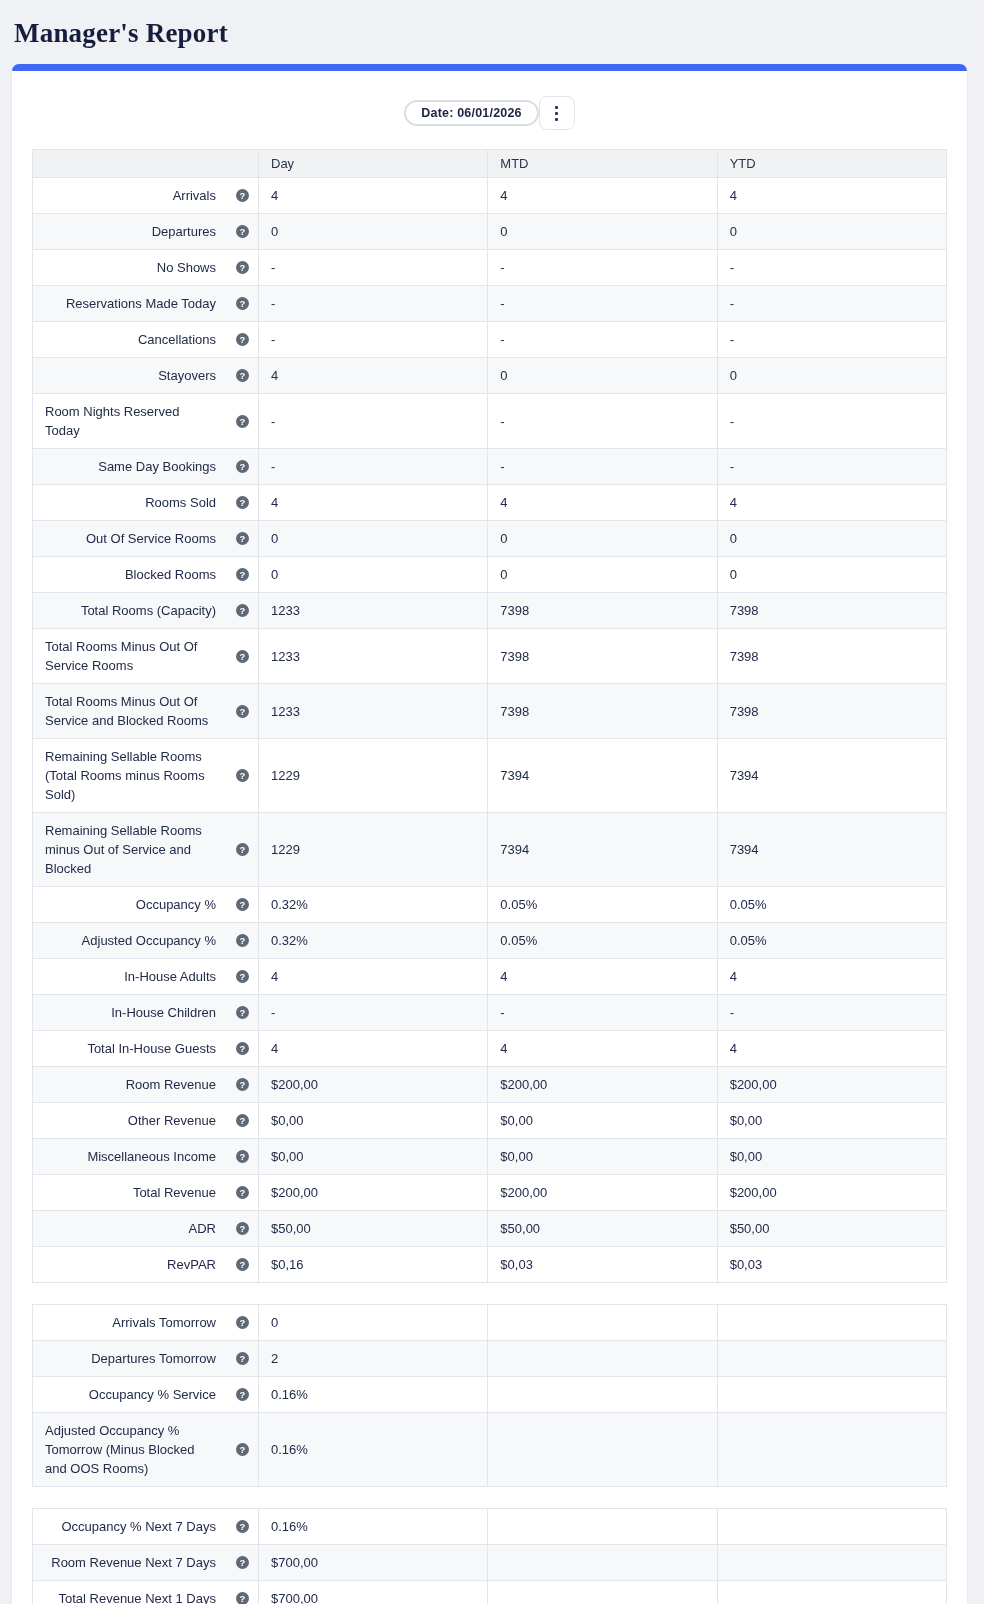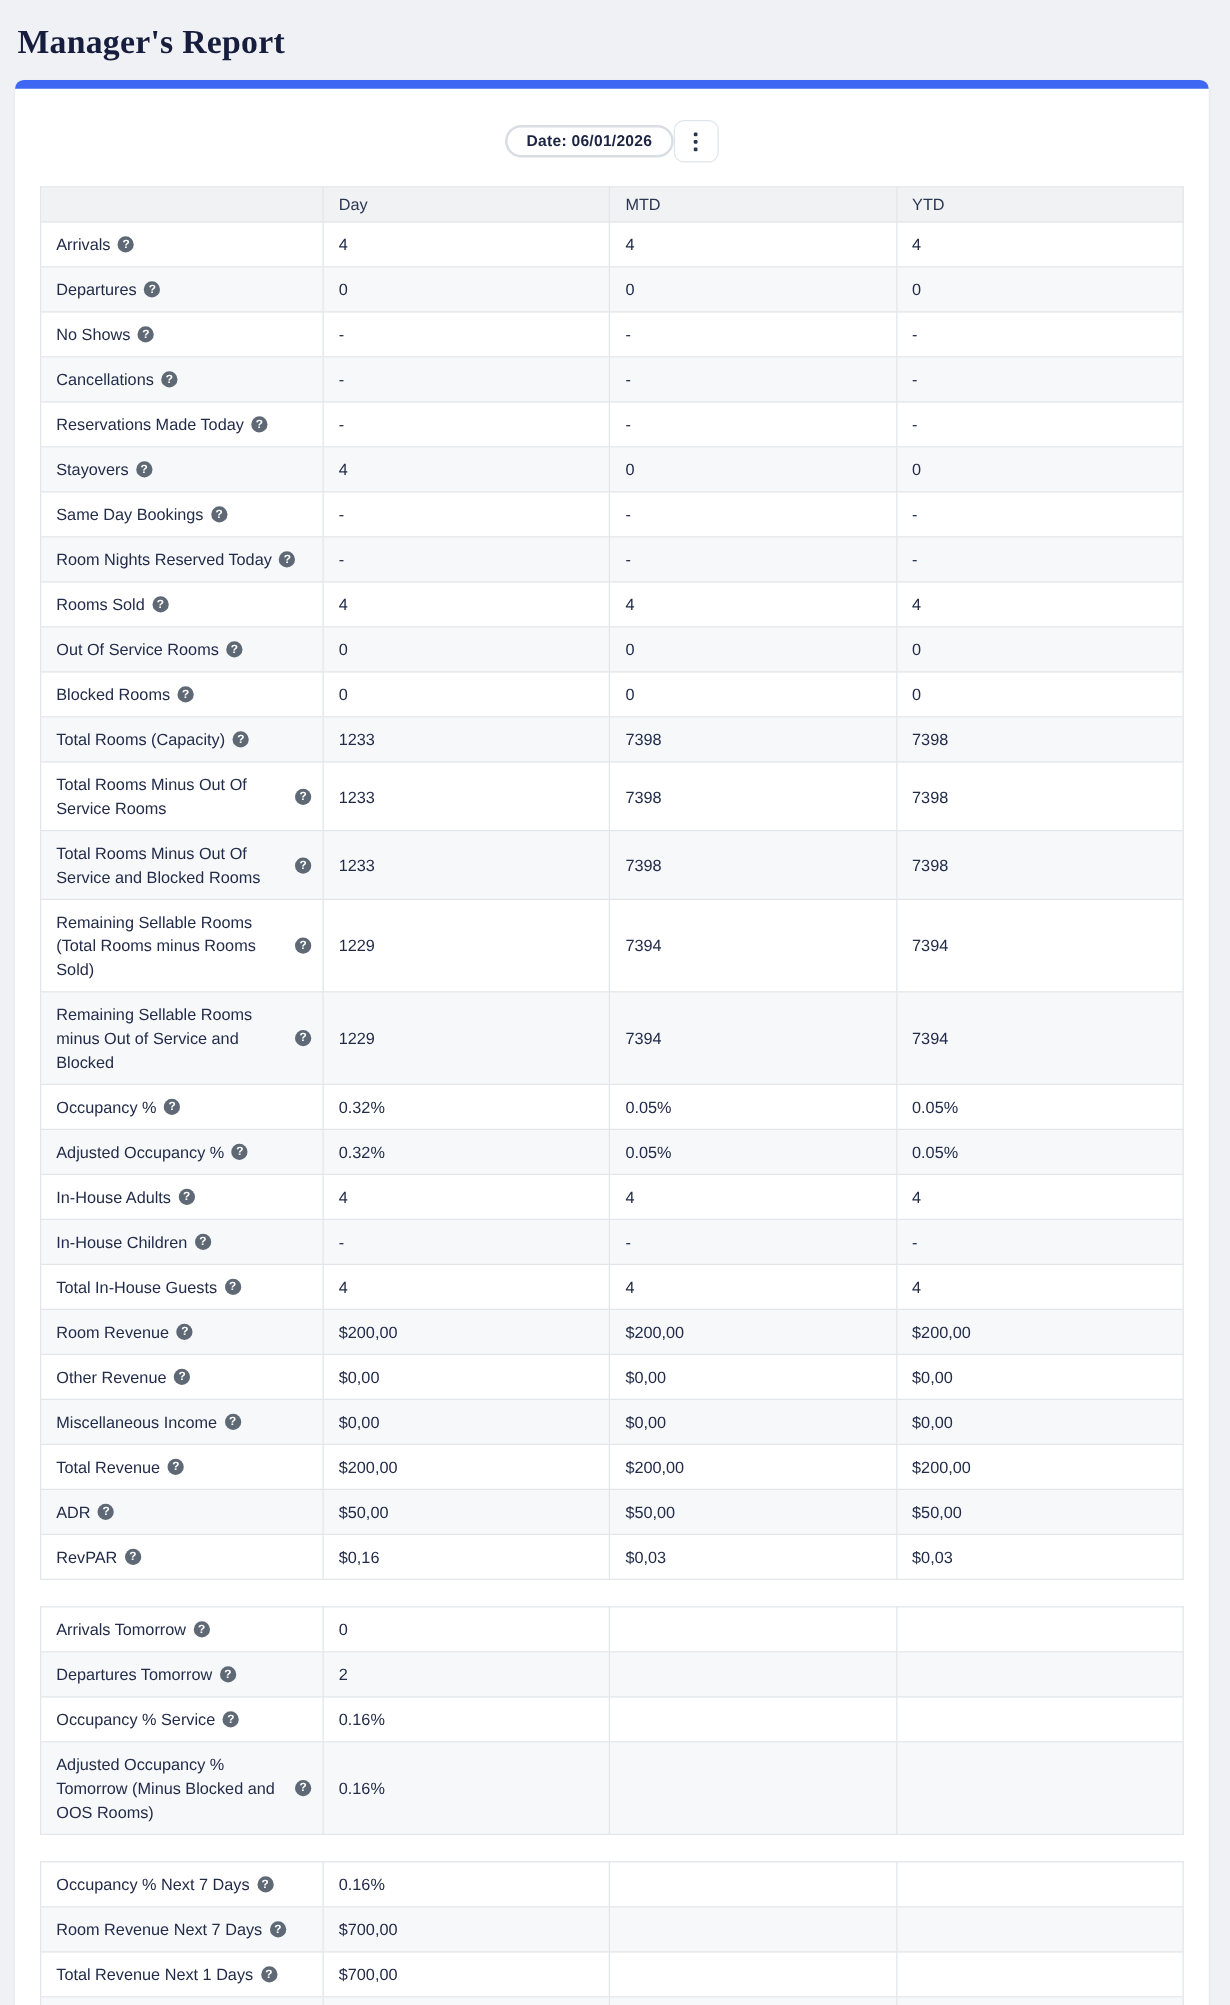--- a/index.html
+++ b/index.html
@@ -94,22 +94,22 @@
     color: #2a3550;
   }
   td { padding: 8px 12px; line-height: 19px; height: 35px; }
   tbody tr:nth-child(even) td { background: #f7f8fa; }
   td.label-cell {
     padding: 8px 6px 8px 12px;
   }
   .label-wrap {
     display: flex;
     align-items: center;
-    justify-content: flex-start;
-    gap: 6px;
+    justify-content: flex-end;
+    gap: 20px;
   }
   .label-text { flex: 0 1 auto; }
   .help-icon {
     flex: 0 0 auto;
     width: 13px; height: 13px;
     border-radius: 50%;
     background: #5f6975;
     color: #ffffff;
     font-size: 9.5px;
     font-weight: bold;
@@ -185,65 +185,65 @@
                   <span class="help-icon">?</span>
                 </div>
               </td>
               <td class="value-cell">-</td>
               <td class="value-cell">-</td>
               <td class="value-cell">-</td>
             </tr>
             <tr>
               <td class="label-cell">
                 <div class="label-wrap">
+                  <span class="label-text">Reservations Made Today</span>
+                  <span class="help-icon">?</span>
+                </div>
+              </td>
+              <td class="value-cell">-</td>
+              <td class="value-cell">-</td>
+              <td class="value-cell">-</td>
+            </tr>
+            <tr>
+              <td class="label-cell">
+                <div class="label-wrap">
                   <span class="label-text">Cancellations</span>
                   <span class="help-icon">?</span>
                 </div>
               </td>
               <td class="value-cell">-</td>
               <td class="value-cell">-</td>
               <td class="value-cell">-</td>
             </tr>
             <tr>
               <td class="label-cell">
                 <div class="label-wrap">
-                  <span class="label-text">Reservations Made Today</span>
-                  <span class="help-icon">?</span>
-                </div>
-              </td>
-              <td class="value-cell">-</td>
-              <td class="value-cell">-</td>
-              <td class="value-cell">-</td>
-            </tr>
-            <tr>
-              <td class="label-cell">
-                <div class="label-wrap">
                   <span class="label-text">Stayovers</span>
                   <span class="help-icon">?</span>
                 </div>
               </td>
               <td class="value-cell">4</td>
               <td class="value-cell">0</td>
               <td class="value-cell">0</td>
             </tr>
             <tr>
               <td class="label-cell">
                 <div class="label-wrap">
+                  <span class="label-text">Room Nights Reserved Today</span>
+                  <span class="help-icon">?</span>
+                </div>
+              </td>
+              <td class="value-cell">-</td>
+              <td class="value-cell">-</td>
+              <td class="value-cell">-</td>
+            </tr>
+            <tr>
+              <td class="label-cell">
+                <div class="label-wrap">
                   <span class="label-text">Same Day Bookings</span>
-                  <span class="help-icon">?</span>
-                </div>
-              </td>
-              <td class="value-cell">-</td>
-              <td class="value-cell">-</td>
-              <td class="value-cell">-</td>
-            </tr>
-            <tr>
-              <td class="label-cell">
-                <div class="label-wrap">
-                  <span class="label-text">Room Nights Reserved Today</span>
                   <span class="help-icon">?</span>
                 </div>
               </td>
               <td class="value-cell">-</td>
               <td class="value-cell">-</td>
               <td class="value-cell">-</td>
             </tr>
             <tr>
               <td class="label-cell">
                 <div class="label-wrap">

